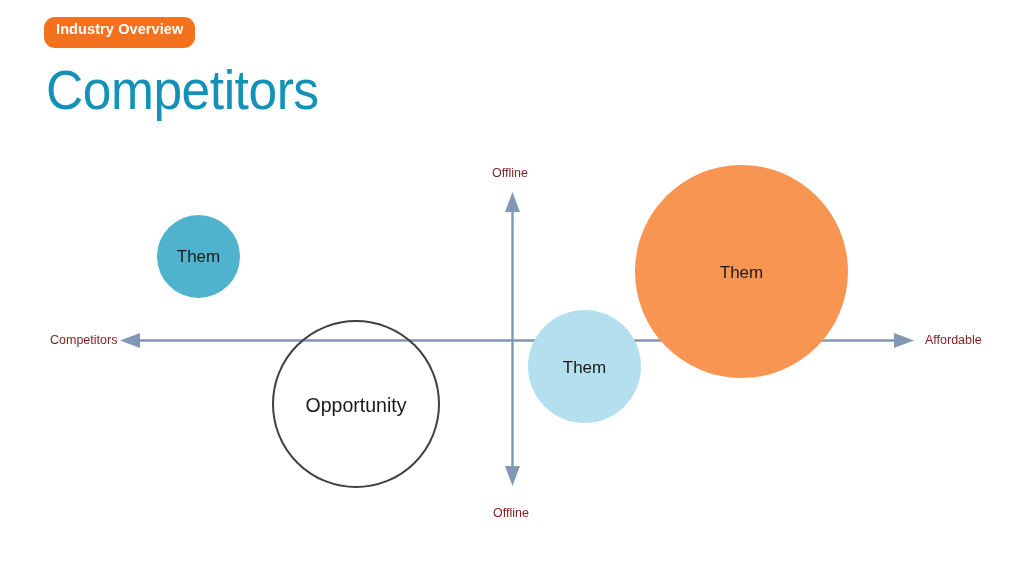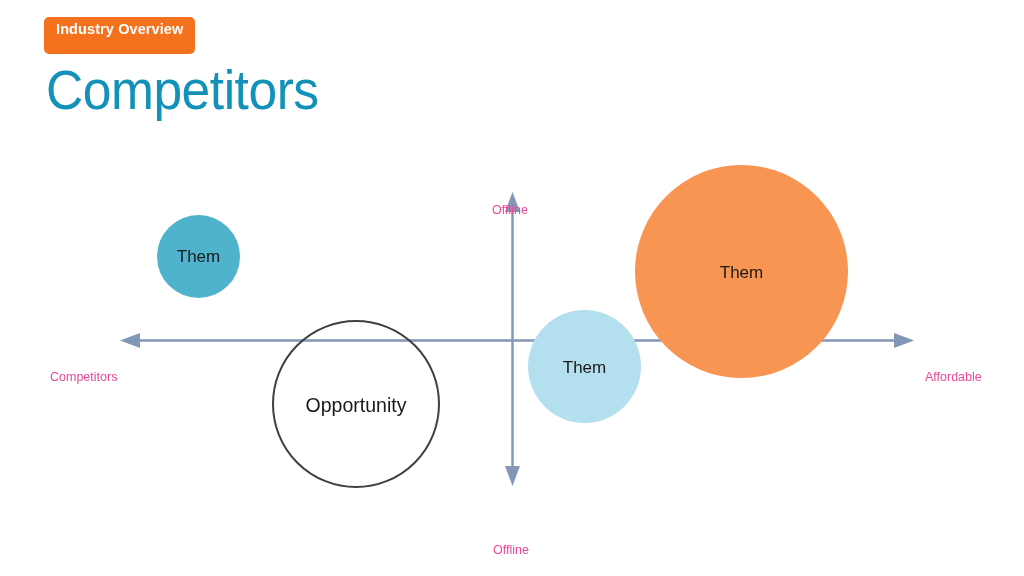--- a/index.html
+++ b/index.html
@@ -21,22 +21,22 @@
   
   .kicker {
     position: absolute;
     left: 44px;
     top: 17px;
     background: #F4721E;
     color: #ffffff;
     font-size: 14.5px;
     font-weight: bold;
     letter-spacing: 0.1px;
-    padding: 5px 12px 16px 12px;
-    border-radius: 5px;
+    padding: 5px 12px 10px 12px;
+    border-radius: 11px;
     line-height: 1.1;
     white-space: nowrap;
   }
   .slide-title {
     position: absolute;
     left: 46px;
     top: 58px;
     color: #1391B8;
     font-size: 56px;
     font-weight: normal;
@@ -90,25 +90,24 @@
     pointer-events: none;
   }
   .axis-svg {
     position: absolute;
     left: 0;
     top: 0;
   }
 
   .axis-label {
     position: absolute;
-    color: #ec4899;
+    color: #7f1d1d;
     font-size: 12.5px;
     line-height: 1.1;
     white-space: nowrap;
-    margin-top: 37px;
   }
   .lbl-offline { left: 492px; top: 167px; }
   .lbl-online  { left: 493px; top: 507px; }
   .lbl-affordable { left: 50px;  top: 334px; }
   .lbl-expensive  { left: 925px; top: 334px; }
 
   
   .bubble {
     position: absolute;
     border-radius: 50%;

